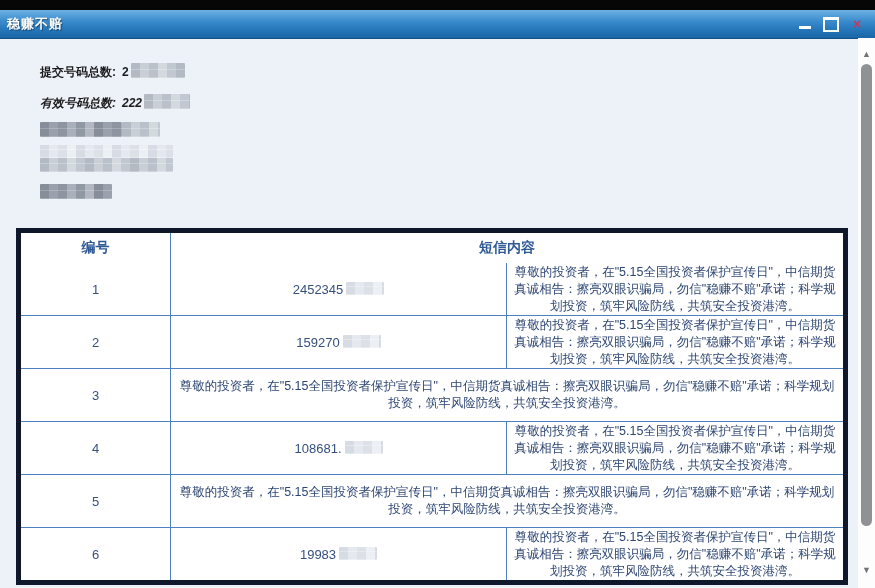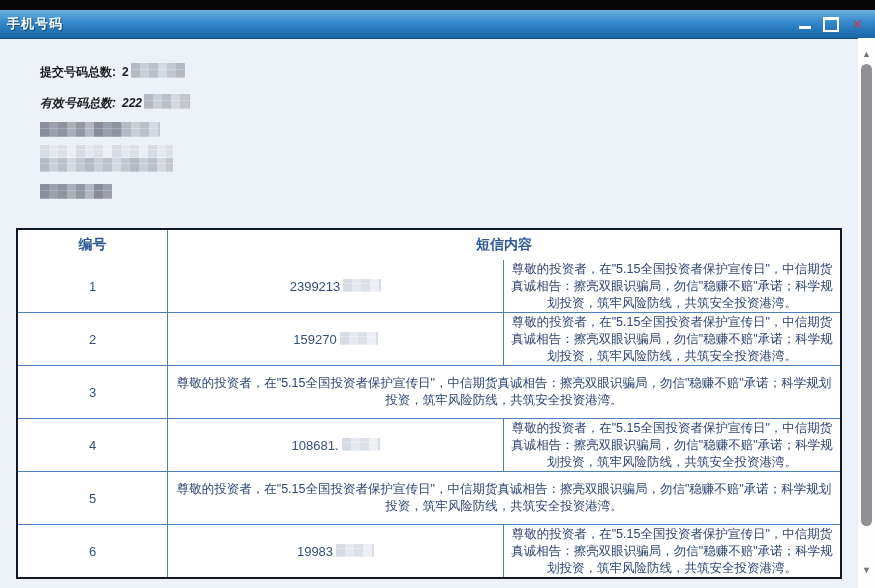--- a/index.html
+++ b/index.html
@@ -44,21 +44,21 @@
   .blockB1{left:40px; top:145px; width:133px;height:13px;}
   .blockB2{left:40px; top:158px; width:133px;height:14px;}
   .blockC {left:40px; top:184px; width:72px; height:15px;}
   .inline-mask{display:inline-block;vertical-align:-2px;}
   .mask-sub{width:54px;height:15px;margin-left:2px;}
   .mask-valid{width:46px;height:15px;margin-left:2px;}
   .mask-phone{width:38px;height:13px;margin-left:3px;vertical-align:-1px;}
 
   
   .table{position:absolute;left:16px;top:228px;width:822px;background:#ffffff;
-    border:2px solid #0f172a;}
+    border:5px solid #0f172a;}
   .trow{display:flex;border-top:1px solid #4d80bf;}
   .trow:first-child{border-top:none;}
   .cell{box-sizing:border-box;border-left:1px solid #4d80bf;display:flex;align-items:center;justify-content:center;}
   .cell:first-child{border-left:none;}
   .c-no{width:149px;flex:none;}
   .c-phone{width:336px;flex:none;}
   .c-content{flex:1;}
   .thead .cell{height:30px;font-size:14px;font-weight:bold;color:#2f5a96;}
   .trow.body .cell{height:52px;font-size:13px;color:#35507e;}
   .sms-text{display:block;font-size:12.5px;line-height:17px;color:#2e4673;text-align:center;padding:0 3px;}
@@ -73,21 +73,21 @@
   .thumb{position:absolute;left:3px;top:26px;width:11px;height:462px;background:#8f9194;border-radius:7px;cursor:pointer;}
 </style>
 </head>
 <body>
 
 <div class="stage">
 
   <div class="top-strip"></div>
 
   <div class="titlebar">
-    <span class="title">手机号码</span>
+    <span class="title">稳赚不赔</span>
     <div class="controls">
       <span class="wbtn">
         <span class="min-glyph"></span>
       </span>
       <span class="wbtn">
         <span class="max-glyph"></span>
       </span>
       <span class="wbtn">
         <span class="close-x">×</span>
       </span>
@@ -111,21 +111,21 @@
     <div class="trow thead">
       <div class="cell c-no">编号</div>
       <div class="cell c-content">短信内容</div>
     </div>
     <div id="tbody">
   <div class="trow body">
     <div class="cell c-no">
       <span class="row-no">1</span>
     </div>
     <div class="cell c-phone">
-      <span class="phone-wrap"><span class="phone-prefix">2399213</span><span class="mosaic mz-light inline-mask mask-phone"></span></span>
+      <span class="phone-wrap"><span class="phone-prefix">2452345</span><span class="mosaic mz-light inline-mask mask-phone"></span></span>
     </div>
     <div class="cell c-content">
       <span class="sms-text">尊敬的投资者，在"5.15全国投资者保护宣传日"，中信期货真诚相告：擦亮双眼识骗局，勿信"稳赚不赔"承诺；科学规划投资，筑牢风险防线，共筑安全投资港湾。</span>
     </div>
   </div>
 
   <div class="trow body">
     <div class="cell c-no">
       <span class="row-no">2</span>
     </div>

